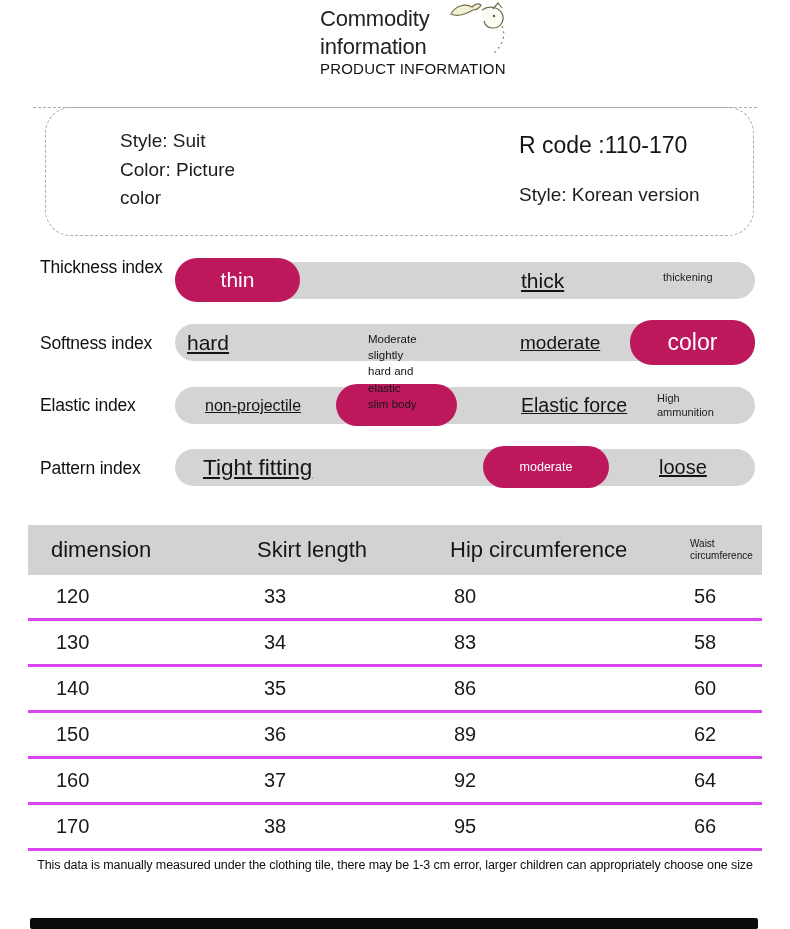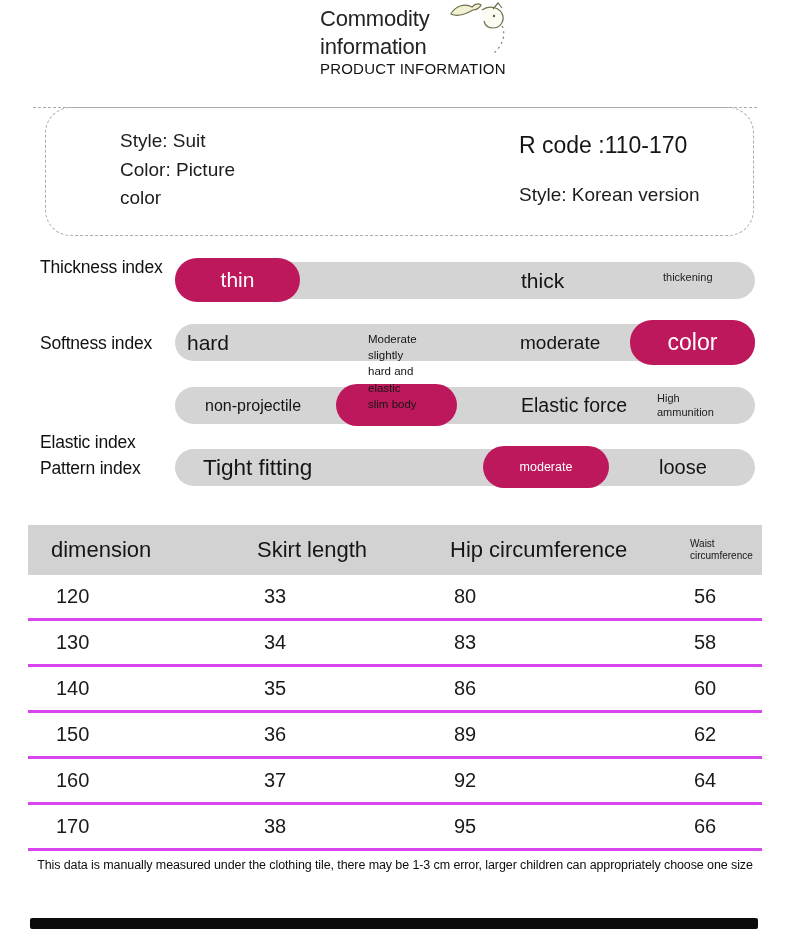--- a/index.html
+++ b/index.html
@@ -18,21 +18,21 @@
   .card-topline{left:33px;top:107px;width:724px;height:0;border-top:1.5px dashed #ababab;}
   .card-left{left:120px;top:127px;font-size:19px;line-height:28.5px;color:#1d1d1d;}
   .card-left span{display:block;}
   .rcode{left:519px;top:132px;font-size:23px;color:#151515;}
   .style-version{left:519px;top:184px;font-size:19px;color:#1d1d1d;}
 
   
   .idx-label{left:40px;width:132px;font-size:17.5px;line-height:26px;color:#111;letter-spacing:-0.2px;}
   .bar{left:175px;width:580px;height:37px;border-radius:18.5px;background:#d4d4d4;}
   .pill{background:#be185d;color:#fff;border-radius:22px;display:flex;align-items:center;justify-content:center;z-index:3;}
-  .bar-text{height:37px;line-height:37px;color:#151515;white-space:nowrap;}
+  .bar-text{height:37px;line-height:37px;color:#151515;white-space:nowrap;text-decoration:underline;}
   .small-2l{font-size:11px;line-height:13.5px;color:#222;}
   .small-2l span{display:block;}
   .overlay-small{left:368px;top:331px;font-size:11.5px;line-height:16.2px;color:#141414;z-index:6;}
   .overlay-small span{display:block;}
 
   
   .table{left:28px;top:525px;width:734px;}
   .thead{position:relative;height:50px;background:#d2d2d2;}
   .th{position:absolute;color:#161616;}
   .th-dim{left:23px;top:0;font-size:22px;line-height:50px;}
@@ -89,21 +89,21 @@
   <div class="abs overlay-small">
     <span>Moderate</span>
     <span>slightly</span>
     <span>hard and</span>
     <span>elastic</span>
     <span>slim body</span>
   </div>
   <div class="abs bar-text" style="left:520px;top:324px;font-size:19px;">moderate</div>
   <div class="abs pill" style="left:630px;top:320px;width:125px;height:45px;font-size:23px;">color</div>
 
-  <div class="abs idx-label" style="top:392px;margin-top:37px;">Elastic index</div>
+  <div class="abs idx-label" style="top:392px;">Elastic index</div>
   <div class="abs bar" style="top:387px;"></div>
   <div class="abs bar-text" style="left:205px;top:387px;font-size:16px;text-align:center;">non-projectile</div>
   <div class="abs pill" style="left:336px;top:384px;width:121px;height:42px;"></div>
   <div class="abs bar-text" style="left:521px;top:387px;font-size:19.5px;">Elastic force</div>
   <div class="abs small-2l" style="left:657px;top:392px;">
     <span>High</span>
     <span>ammunition</span>
   </div>
 
   <div class="abs idx-label" style="top:455px;">Pattern index</div>

